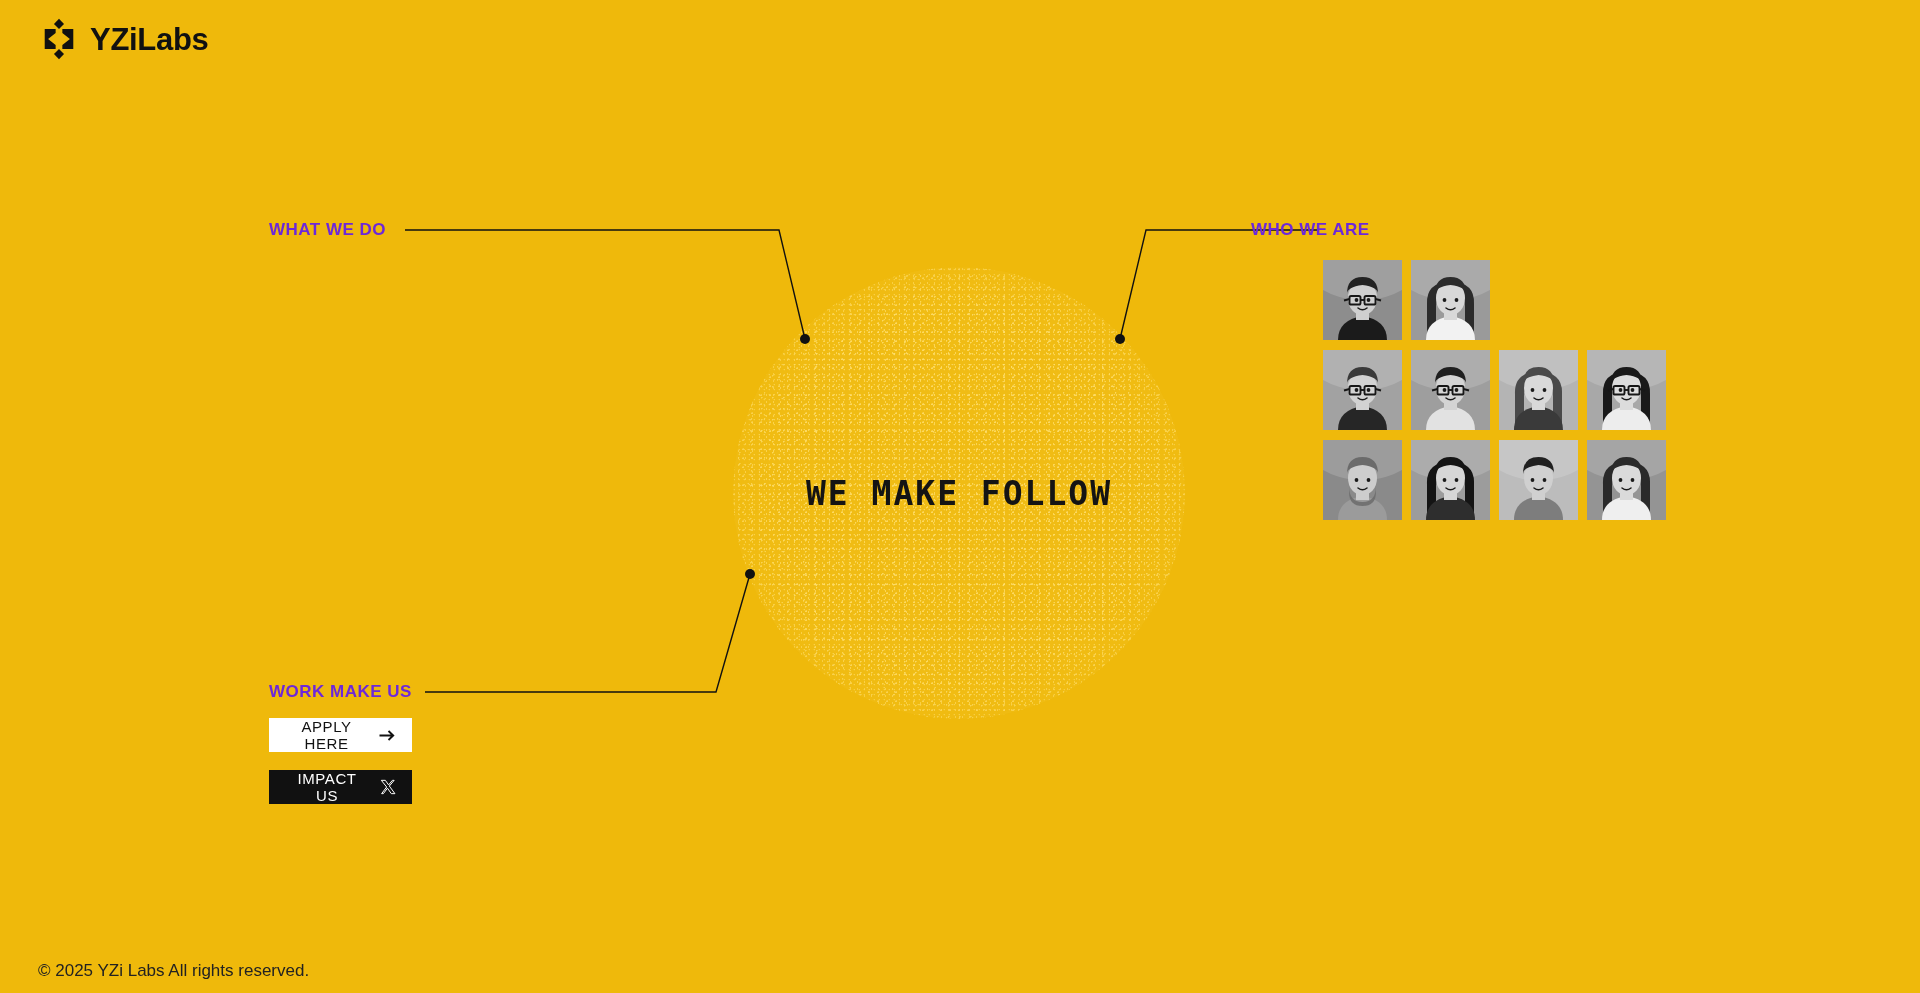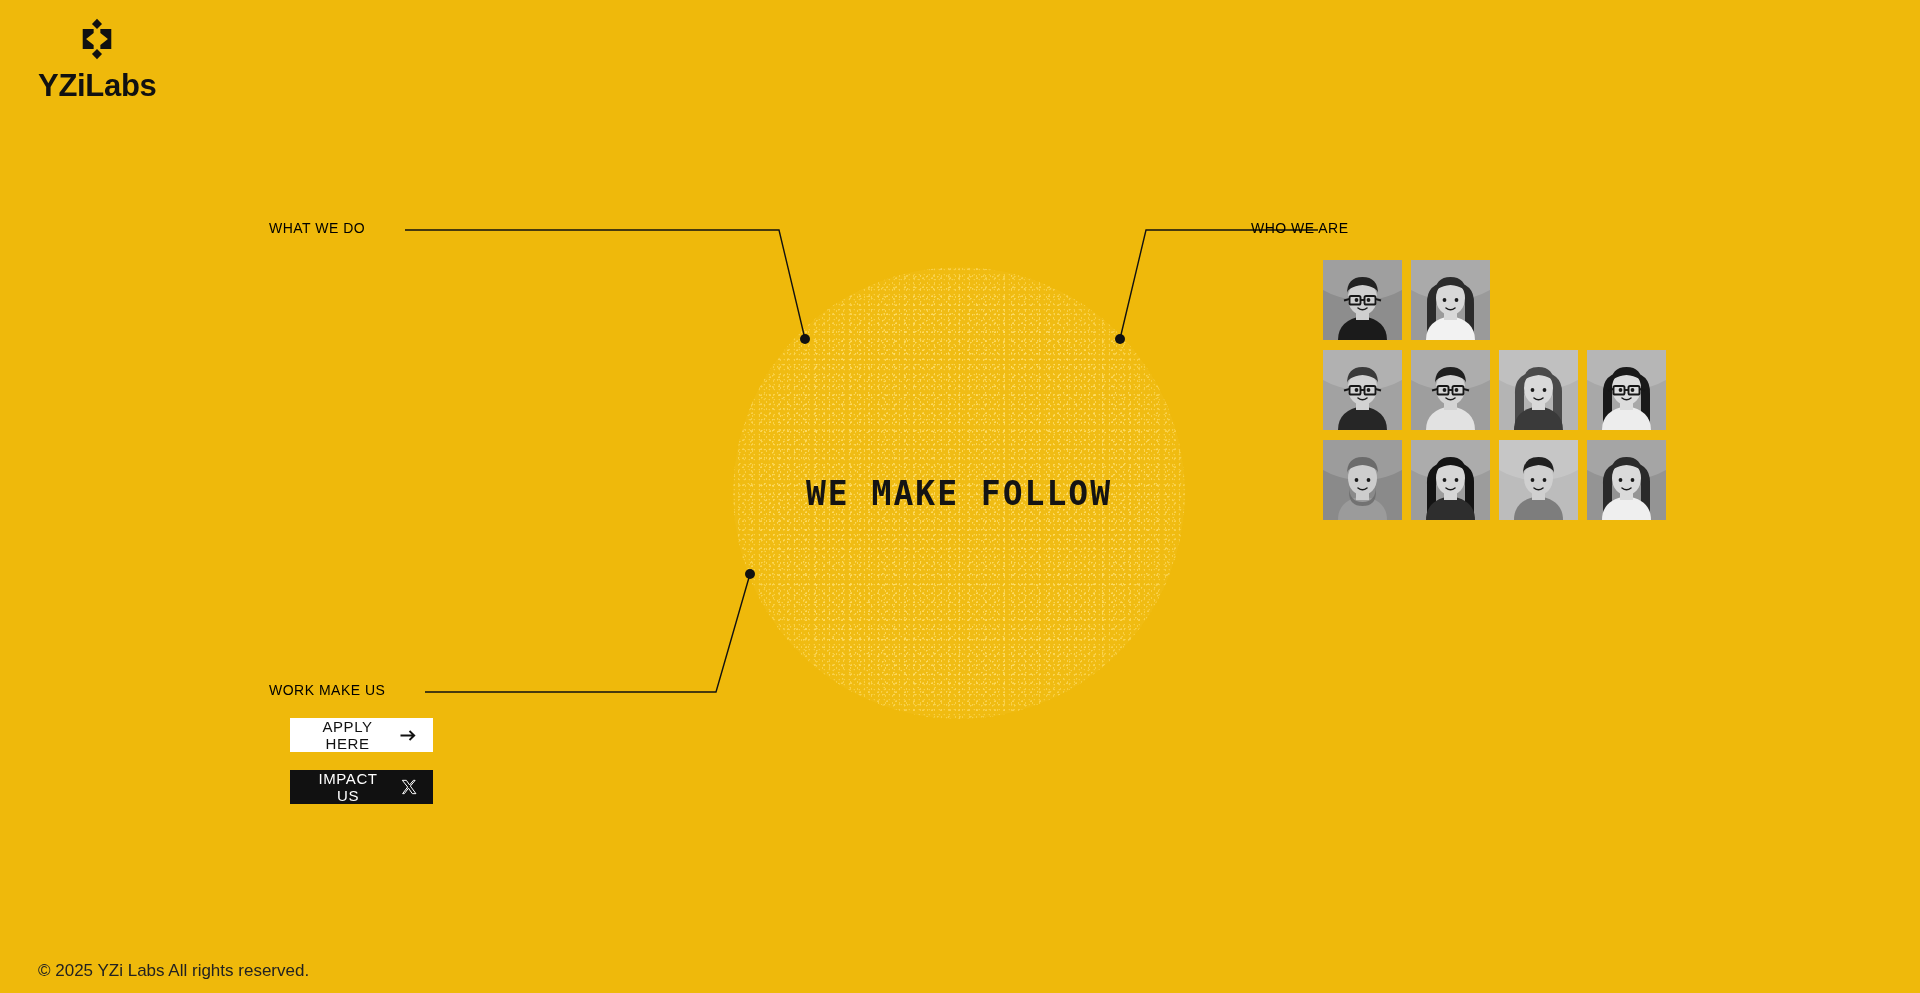--- a/index.html
+++ b/index.html
@@ -9,21 +9,21 @@
     overflow:hidden;
     background:#efb90b;
     font-family:"Liberation Sans", sans-serif;
     color:#111111;
   }
   #page { position:relative; width:1920px; height:993px; }
 
   
   #logo {
     position:absolute; left:38px; top:18px;
-    display:flex; align-items:center; gap:10px;flex-direction:column;
+    display:flex; align-items:center; gap:10px;
   }
   #logo-mark { width:42px; height:42px; display:block; }
   #logo-word {
     font-size:31px; font-weight:bold; letter-spacing:-0.3px;
     color:#111111; line-height:1;
   }
 
   
   #circle {
     position:absolute;
@@ -52,23 +52,23 @@
     color:#141414;
     white-space:nowrap;
   }
 
   
   #connectors { position:absolute; left:0; top:0; width:1920px; height:993px; pointer-events:none; }
 
   
   .sec-head {
     position:absolute;
-    font-size:14px; font-weight:normal;
+    font-size:17px; font-weight:bold;
     letter-spacing:0.5px;
-    color:#000000;
+    color:#6d28d9;
     white-space:nowrap;
   }
   #head-what { left:269px; top:220px; }
   #head-who  { left:1251px; top:220px; }
   #head-work { left:269px; top:682px; }
 
   
   #what-body {
     position:absolute; left:269px; top:255px;
     font-size:15px; line-height:23.8px;
@@ -78,21 +78,20 @@
 
   
   .btn {
     position:absolute;
     display:inline-flex; align-items:center; gap:11px;
     height:34px; padding:0 16px;
     font-size:15px; letter-spacing:0.6px;
     cursor:pointer;
     border:none;
     font-family:"Liberation Sans", sans-serif;
-    margin-left:21px;
   }
   #btn-apply {
     left:269px; top:718px;
     background:#ffffff; color:#111111;
     width:143px;
   }
   #btn-follow {
     left:269px; top:770px;
     background:#111111; color:#ffffff;
     width:143px;

